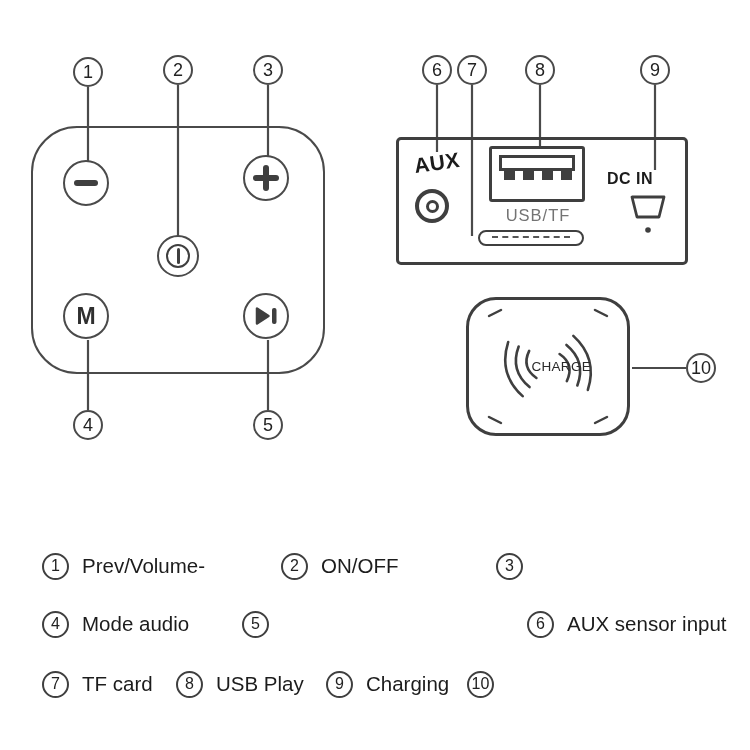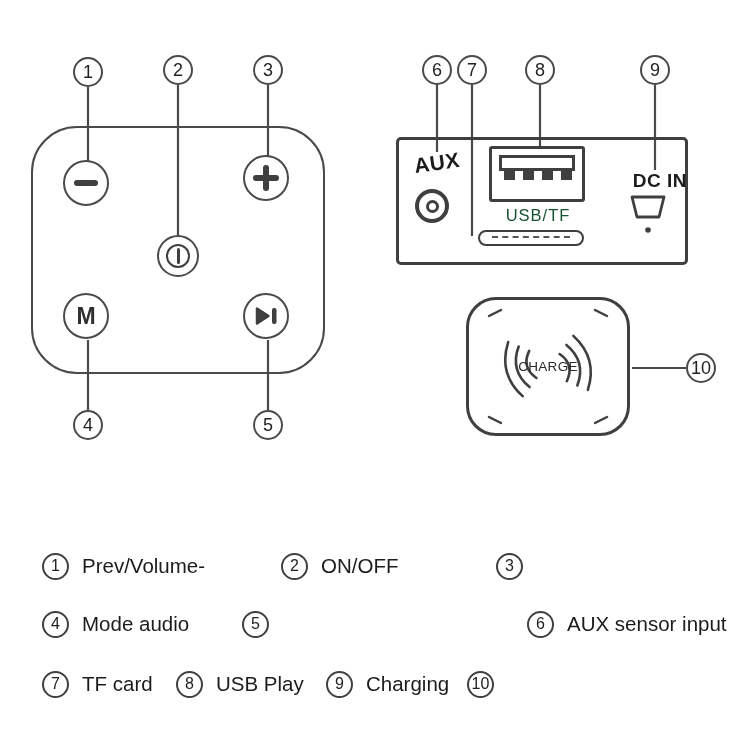--- a/index.html
+++ b/index.html
@@ -34,31 +34,31 @@
   .aux-label { position:absolute; left:408px; top:151px; width:58px; text-align:center;
                font-size:21px; font-weight:bold; letter-spacing:0.5px; transform:rotate(-8deg); }
   .aux-jack { position:absolute; left:415px; top:189px; width:34px; height:34px; border:4px solid #3f3f3f;
               border-radius:50%; box-sizing:border-box; display:flex; align-items:center; justify-content:center; }
   .aux-jack-inner { width:13px; height:13px; border:3.5px solid #3f3f3f; border-radius:50%; box-sizing:border-box; }
   .usb-port { position:absolute; left:489px; top:146px; width:96px; height:56px;
               border:3px solid #3f3f3f; border-radius:3px; box-sizing:border-box; }
   .usb-inner { position:absolute; left:7px; top:6px; width:76px; height:16px; border:3px solid #3f3f3f; box-sizing:border-box; }
   .usb-pin { position:absolute; top:22px; width:11px; height:9px; background:#3f3f3f; display:block; }
   .usbtf-label { position:absolute; left:492px; top:206px; width:92px; text-align:center;
-                 font-size:16.5px; letter-spacing:1px; color:#14532d; }
+                 font-size:16.5px; letter-spacing:1px; color:#737373; }
   .tf-slot { position:absolute; left:478px; top:230px; width:106px; height:16px;
              border:2.5px solid #3f3f3f; border-radius:8px; box-sizing:border-box; }
   .tf-dashes { position:absolute; left:12px; right:12px; top:4px; border-top:2px dashed #555; }
-  .dcin-label { position:absolute; left:607px; top:170px; width:80px; text-align:right;
-                font-size:19px; font-weight:bold; letter-spacing:0.5px; }
+  .dcin-label { position:absolute; left:607px; top:170px; width:80px; text-align:left;
+                font-size:16px; font-weight:bold; letter-spacing:0.5px; }
 
   
   .pad { position:absolute; left:466px; top:297px; width:164px; height:139px;
          border:3px solid #3f3f3f; border-radius:30px; box-sizing:border-box; }
-  .charge-label { position:absolute; left:505px; top:359px; width:86px; text-align:center;
+  .charge-label { position:absolute; left:505px; top:359px; width:86px; text-align:right;
                   font-size:13.5px; letter-spacing:0.3px; color:#2a2a2a; }
 
   
   .legend-item { position:absolute; display:flex; align-items:center; gap:13px; height:28px; white-space:nowrap; }
   .lnum { width:27px; height:27px; border:2px solid #3f3f3f; border-radius:50%; box-sizing:border-box;
           display:flex; align-items:center; justify-content:center; font-size:16px; flex:0 0 27px; color:#222; }
   .ltext { font-size:20.5px; color:#1c1c1c; }
 </style>
 </head>
 <body>

